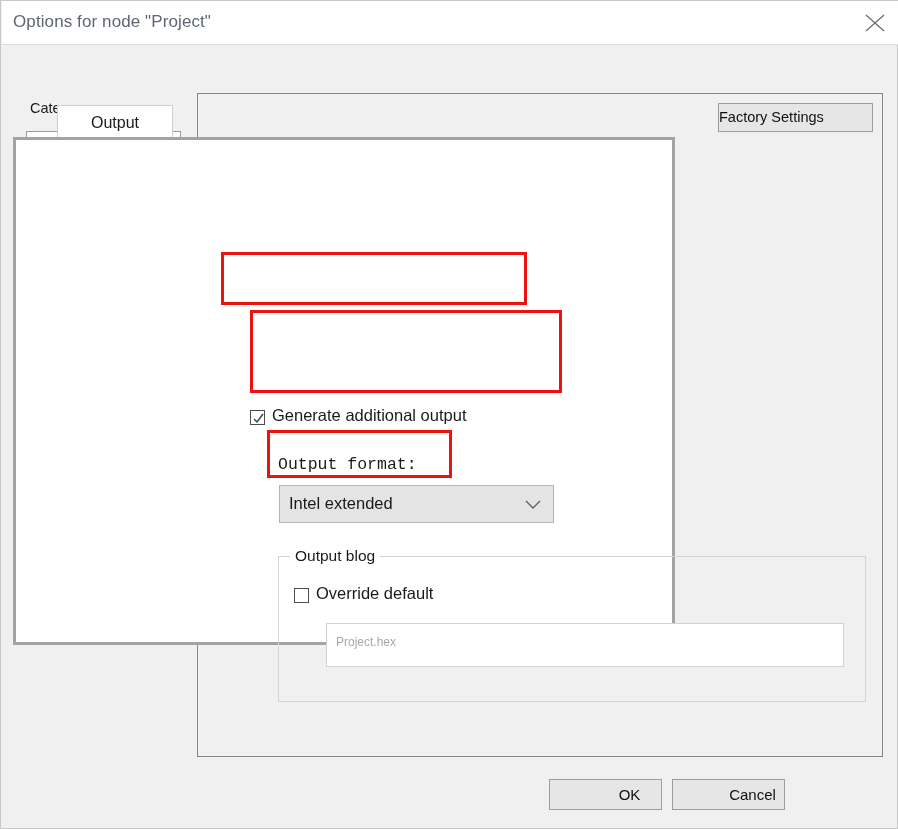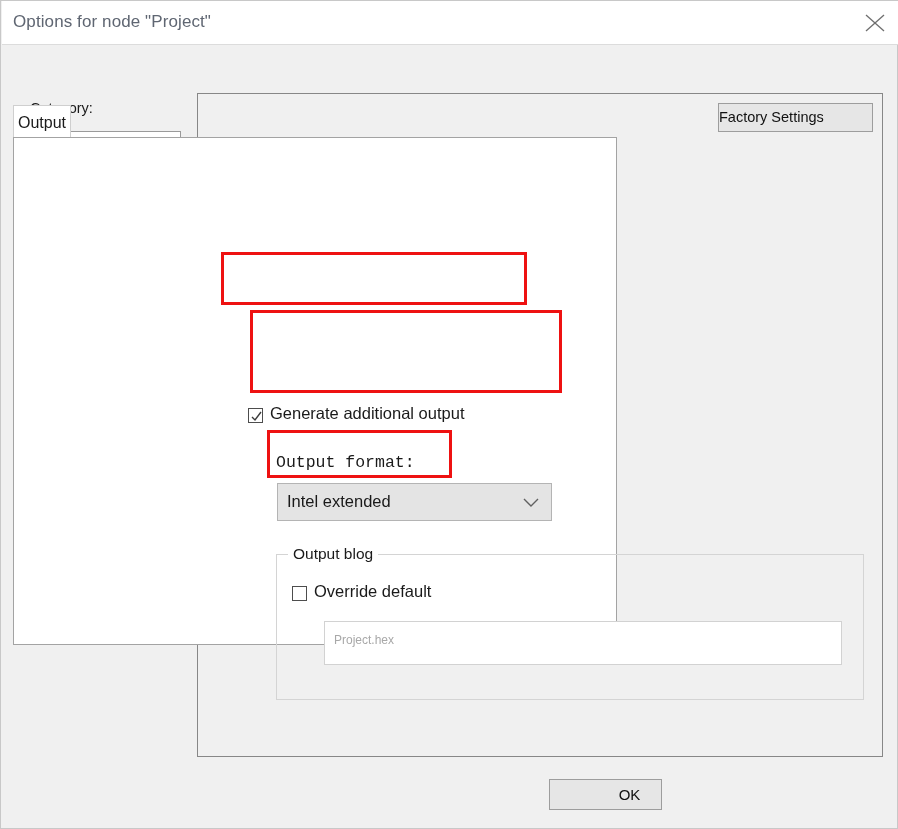--- a/index.html
+++ b/index.html
@@ -122,37 +122,38 @@
     left: 12px;
     top: 104px;
     width: 662px;
     height: 33px;
   }
   .tab {
     position: absolute;
     top: 0;
     height: 33px;
     line-height: 33px;
-    padding: 0 4px;
+    padding: 0 33px;
     font-size: 16px;
     color: #1a1a1a;
     background: #ffffff;
     border: 1px solid #cfcfcf;
     border-bottom: none;
     box-sizing: border-box;
     cursor: pointer;
+    margin-left: 44px;
   }
   #tab-panel {
     position: absolute;
     left: 12px;
     top: 136px;
-    width: 604px;
+    width: 662px;
     height: 508px;
     background: #ffffff;
-    border: 1px solid #a3a3a3;
+    border: 3px solid #a3a3a3;
     box-sizing: border-box;
   }
 
   
   .chk-box {
     position: absolute;
     width: 15px;
     height: 15px;
     border: 1px solid #4d4d4d;
     background: #ffffff;
@@ -354,14 +355,15 @@
     <div id="output-file-input">
       <div id="output-file-input-text">Project.hex</div>
     </div>
   </div>
 
   <div class="annotation" id="annot-generate"></div>
   <div class="annotation" id="annot-format"></div>
   <div class="annotation" id="annot-override"></div>
 
   <div class="dlg-button" id="ok-button">OK</div>
+  <div class="dlg-button" id="cancel-button">Cancel</div>
 
 </div>
 
 </body></html>

